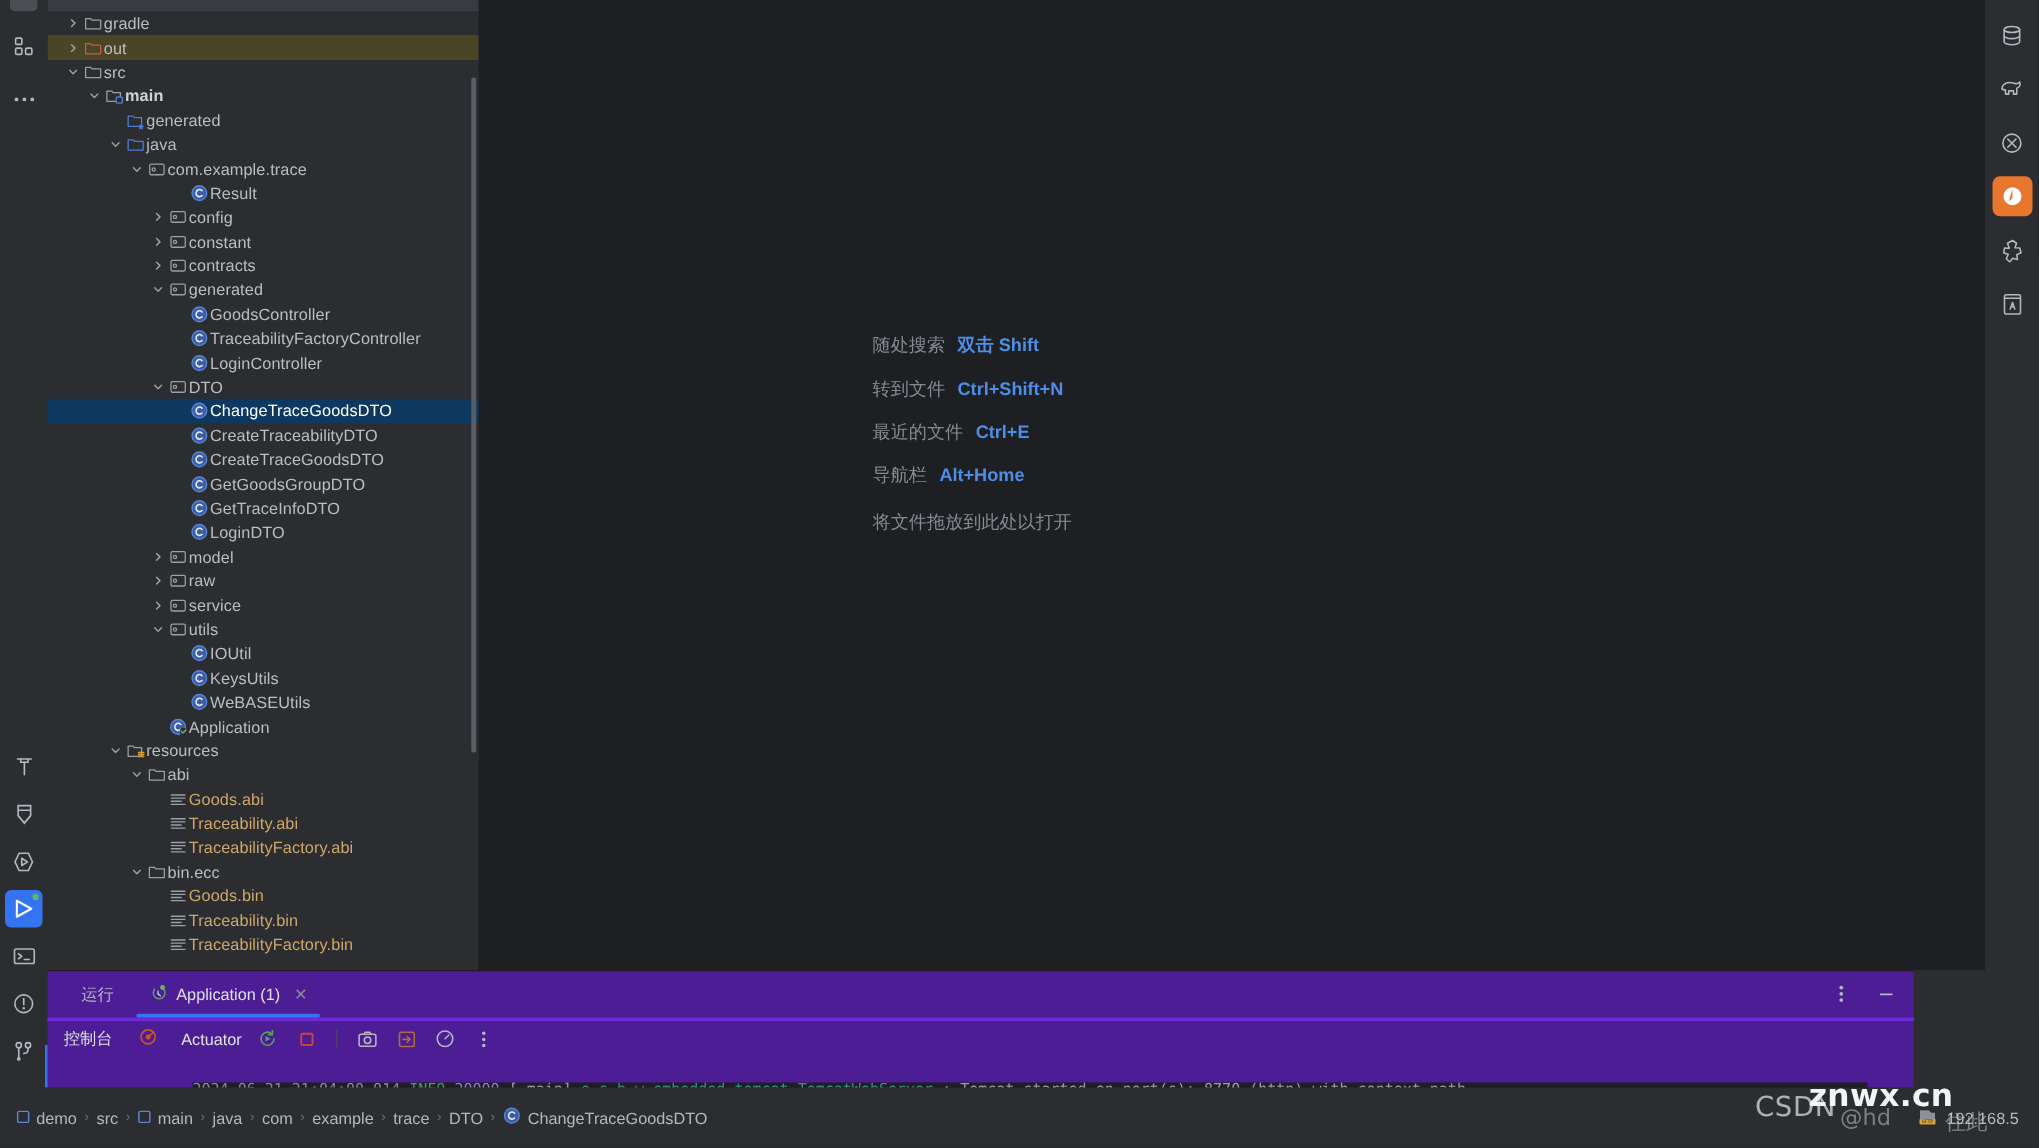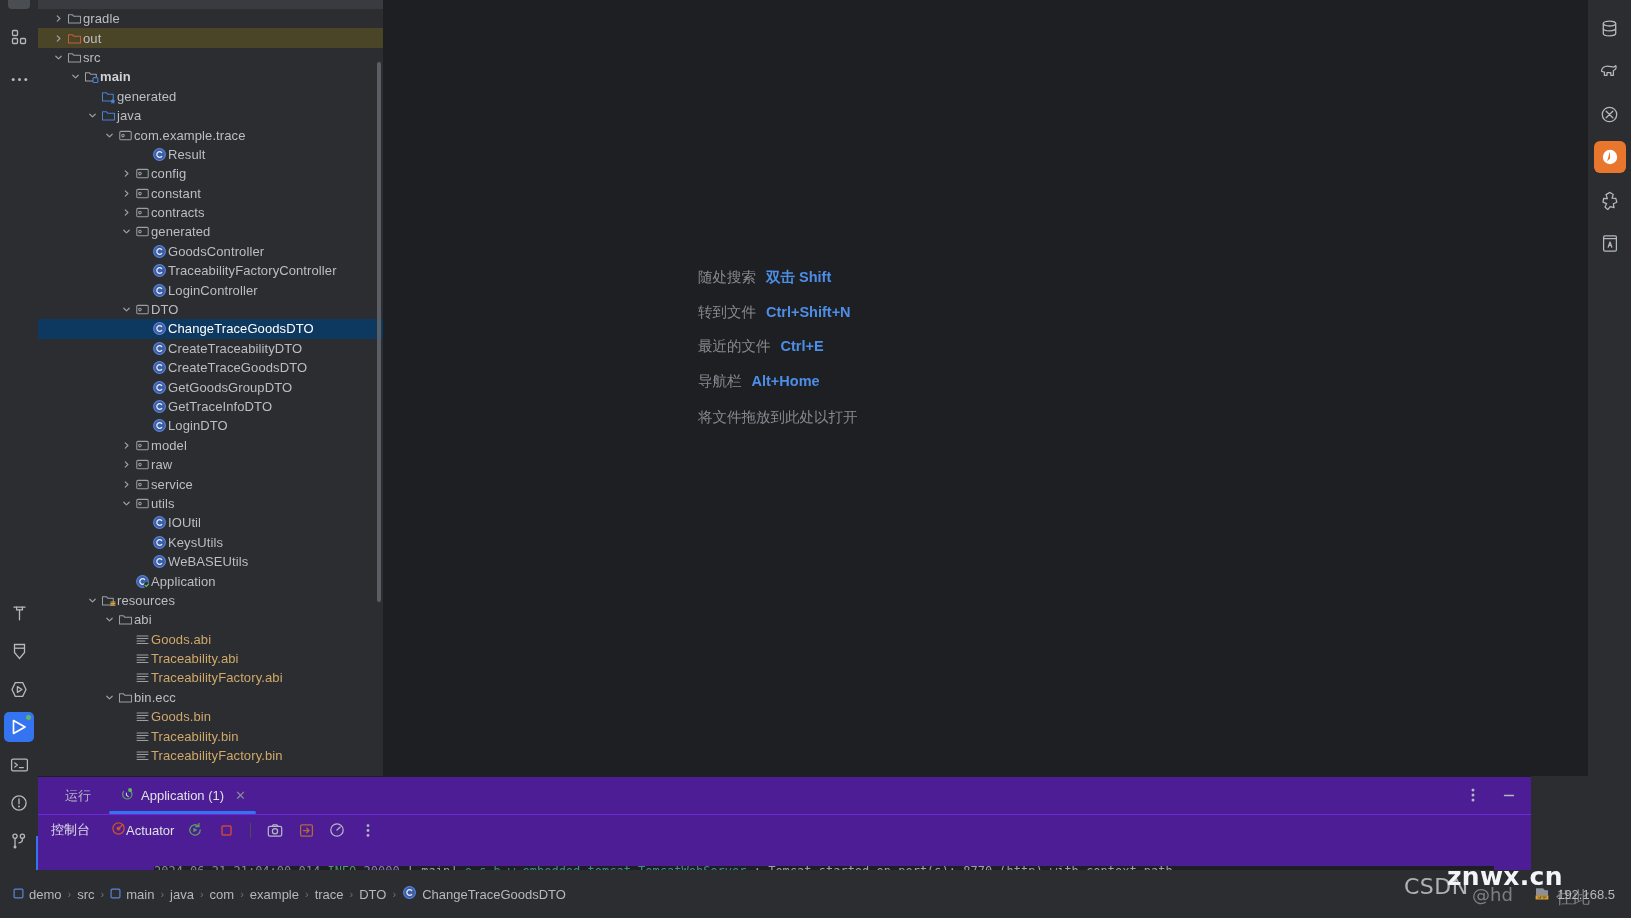--- a/index.html
+++ b/index.html
@@ -100,24 +100,24 @@
     content:''; position:absolute; left:4px; right:4px; bottom:0; height:3px;
     background:#3574f0; border-radius:2px;
   }
   .tab-close { color:#868a91; font-size:13px; margin-left:4px; }
   .run-right-ctl {
     position:absolute; right:12px; top:8px; display:flex; align-items:center; gap:16px;
     color:#b4b8bf;
   }
   .console-bar {
     display:flex; align-items:center; gap:11px; height:31px; padding-left:13px;
-    border-top:1px solid #6d28d9;
+    border-top:3px solid #6d28d9;
   }
   .console-tab-label { font-size:13px; color:#dfe1e5; margin-right:10px; cursor:pointer; }
-  .actuator { display:flex; align-items:center; gap:0; font-size:13px; color:#dfe1e5; cursor:pointer; }
+  .actuator { display:flex; align-items:center; gap:19px; font-size:13px; color:#dfe1e5; cursor:pointer; }
   .cbtn { width:20px; height:20px; display:flex; align-items:center; justify-content:center; color:#b4b8bf; cursor:pointer; }
   .cdiv { width:1px; height:15px; background:#4a4d51; margin:0 3px; }
 
   
   .console-log {
     position:absolute; left:154px; top:866px; width:1340px; height:14px;
     overflow:hidden; background:#1e1f22;
   }
   .console-log-line {
     position:absolute; left:0; top:-3px; white-space:nowrap;

